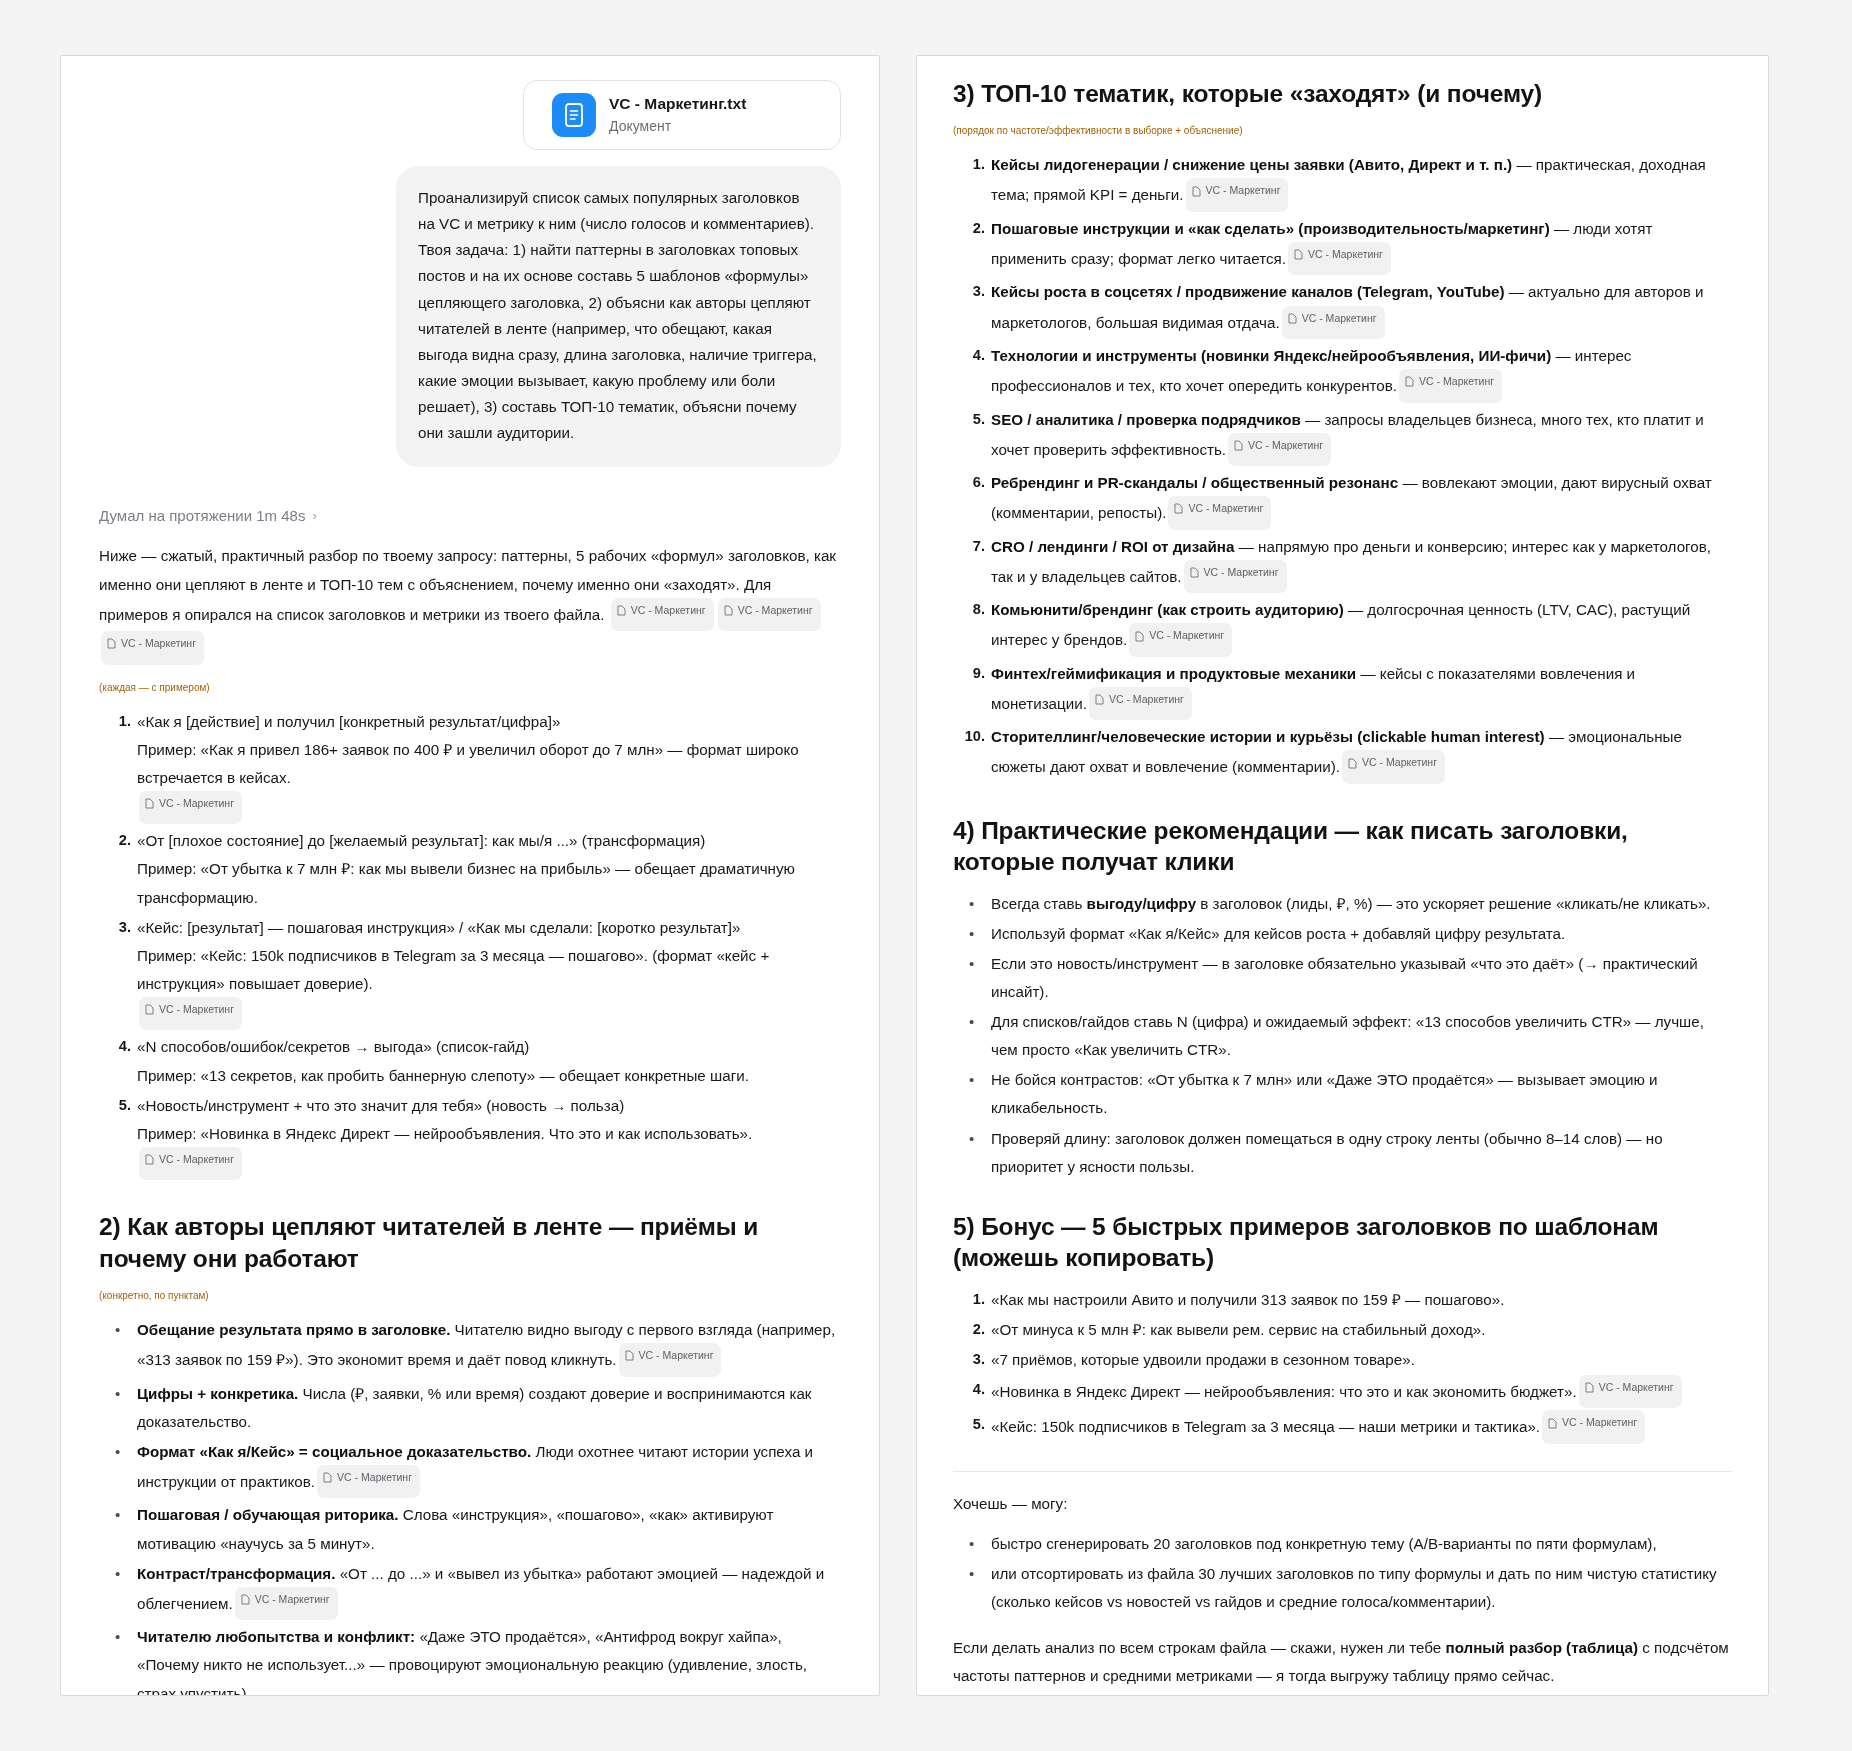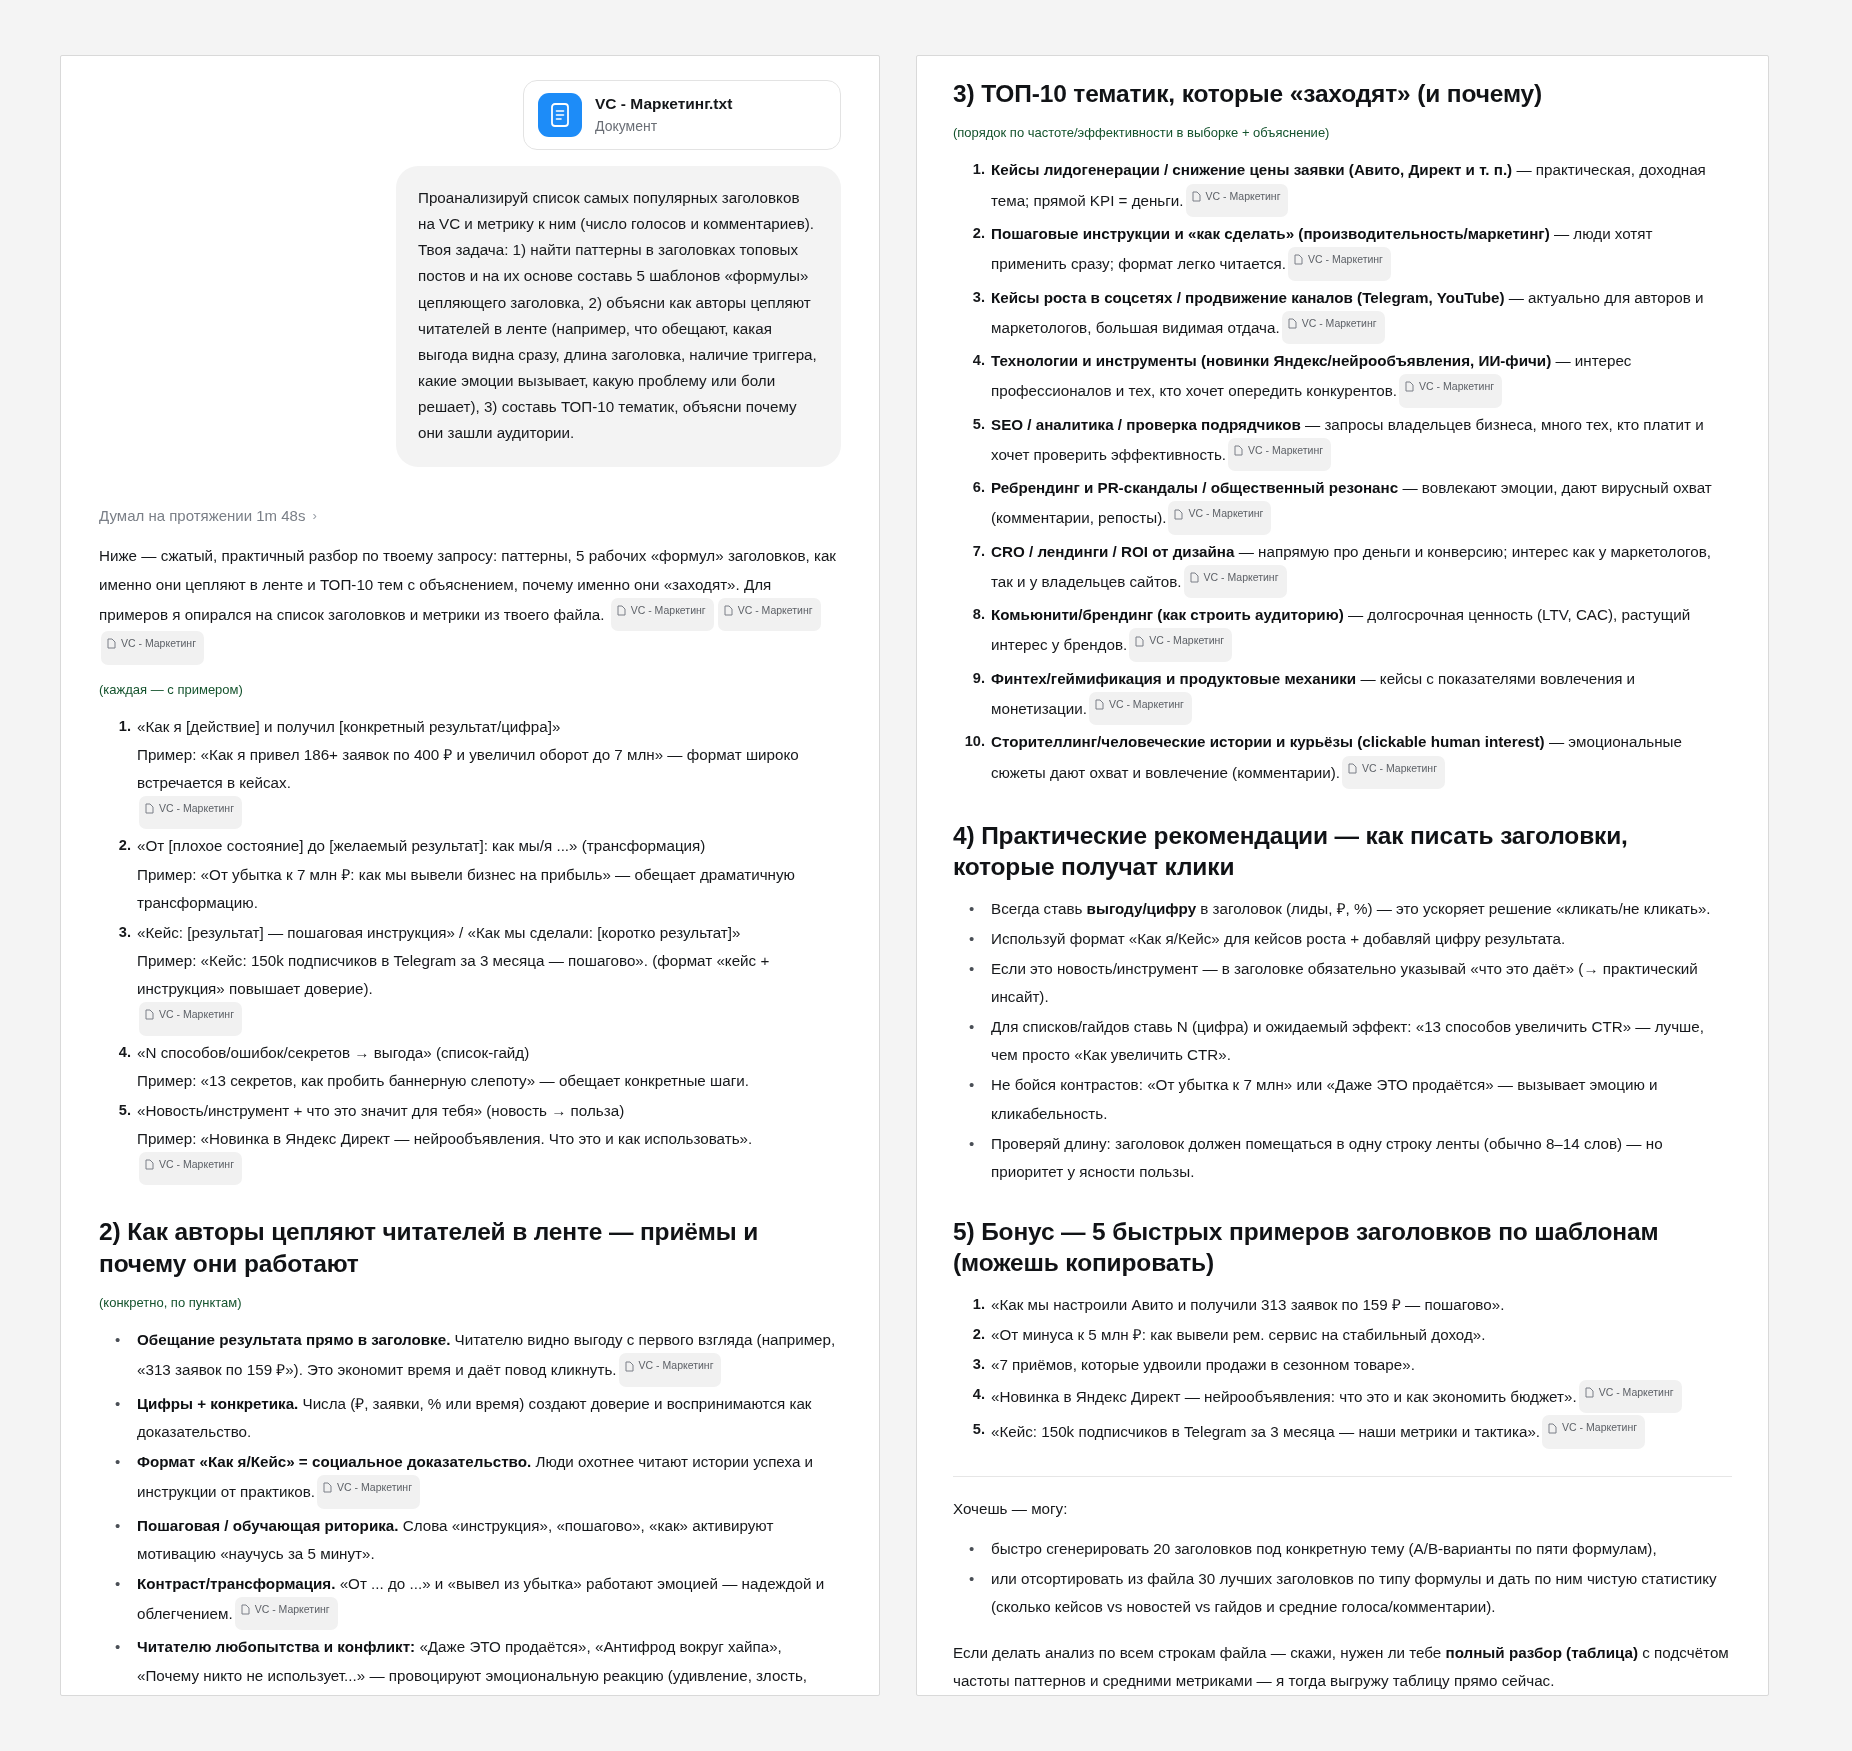--- a/index.html
+++ b/index.html
@@ -30,21 +30,21 @@
   .file-card {
     margin-top: 24px;
     margin-left: auto;
     width: 318px;
     border: 1px solid #e3e3e3;
     border-radius: 14px;
     background: #fff;
     display: flex;
     align-items: center;
     gap: 13px;
-    padding: 12px 14px;
+    padding: 12px 28px;
   }
   .file-icon {
     width: 44px; height: 44px;
     border-radius: 11px;
     background: #1d8cf8;
     display: flex; align-items: center; justify-content: center;
     flex: 0 0 auto;
   }
   .file-icon svg { display:block; }
   .file-meta { line-height: 1.35; }
@@ -84,22 +84,22 @@
   }
   .h2 {
     font-size: 24.5px;
     font-weight: bold;
     color: #111316;
     line-height: 1.28;
     margin: 30px 0 0 0;
     letter-spacing: -0.15px;
   }
   .sub {
-    font-size: 13px;
-    color: #14532d;
+    font-size: 10px;
+    color: #a16207;
     margin: 13px 0 0 0;
     line-height: 1.7;
   }
 
   
   .cite {
     display: inline-flex;
     align-items: center;
     gap: 5px;
     background: #f1f1f1;

